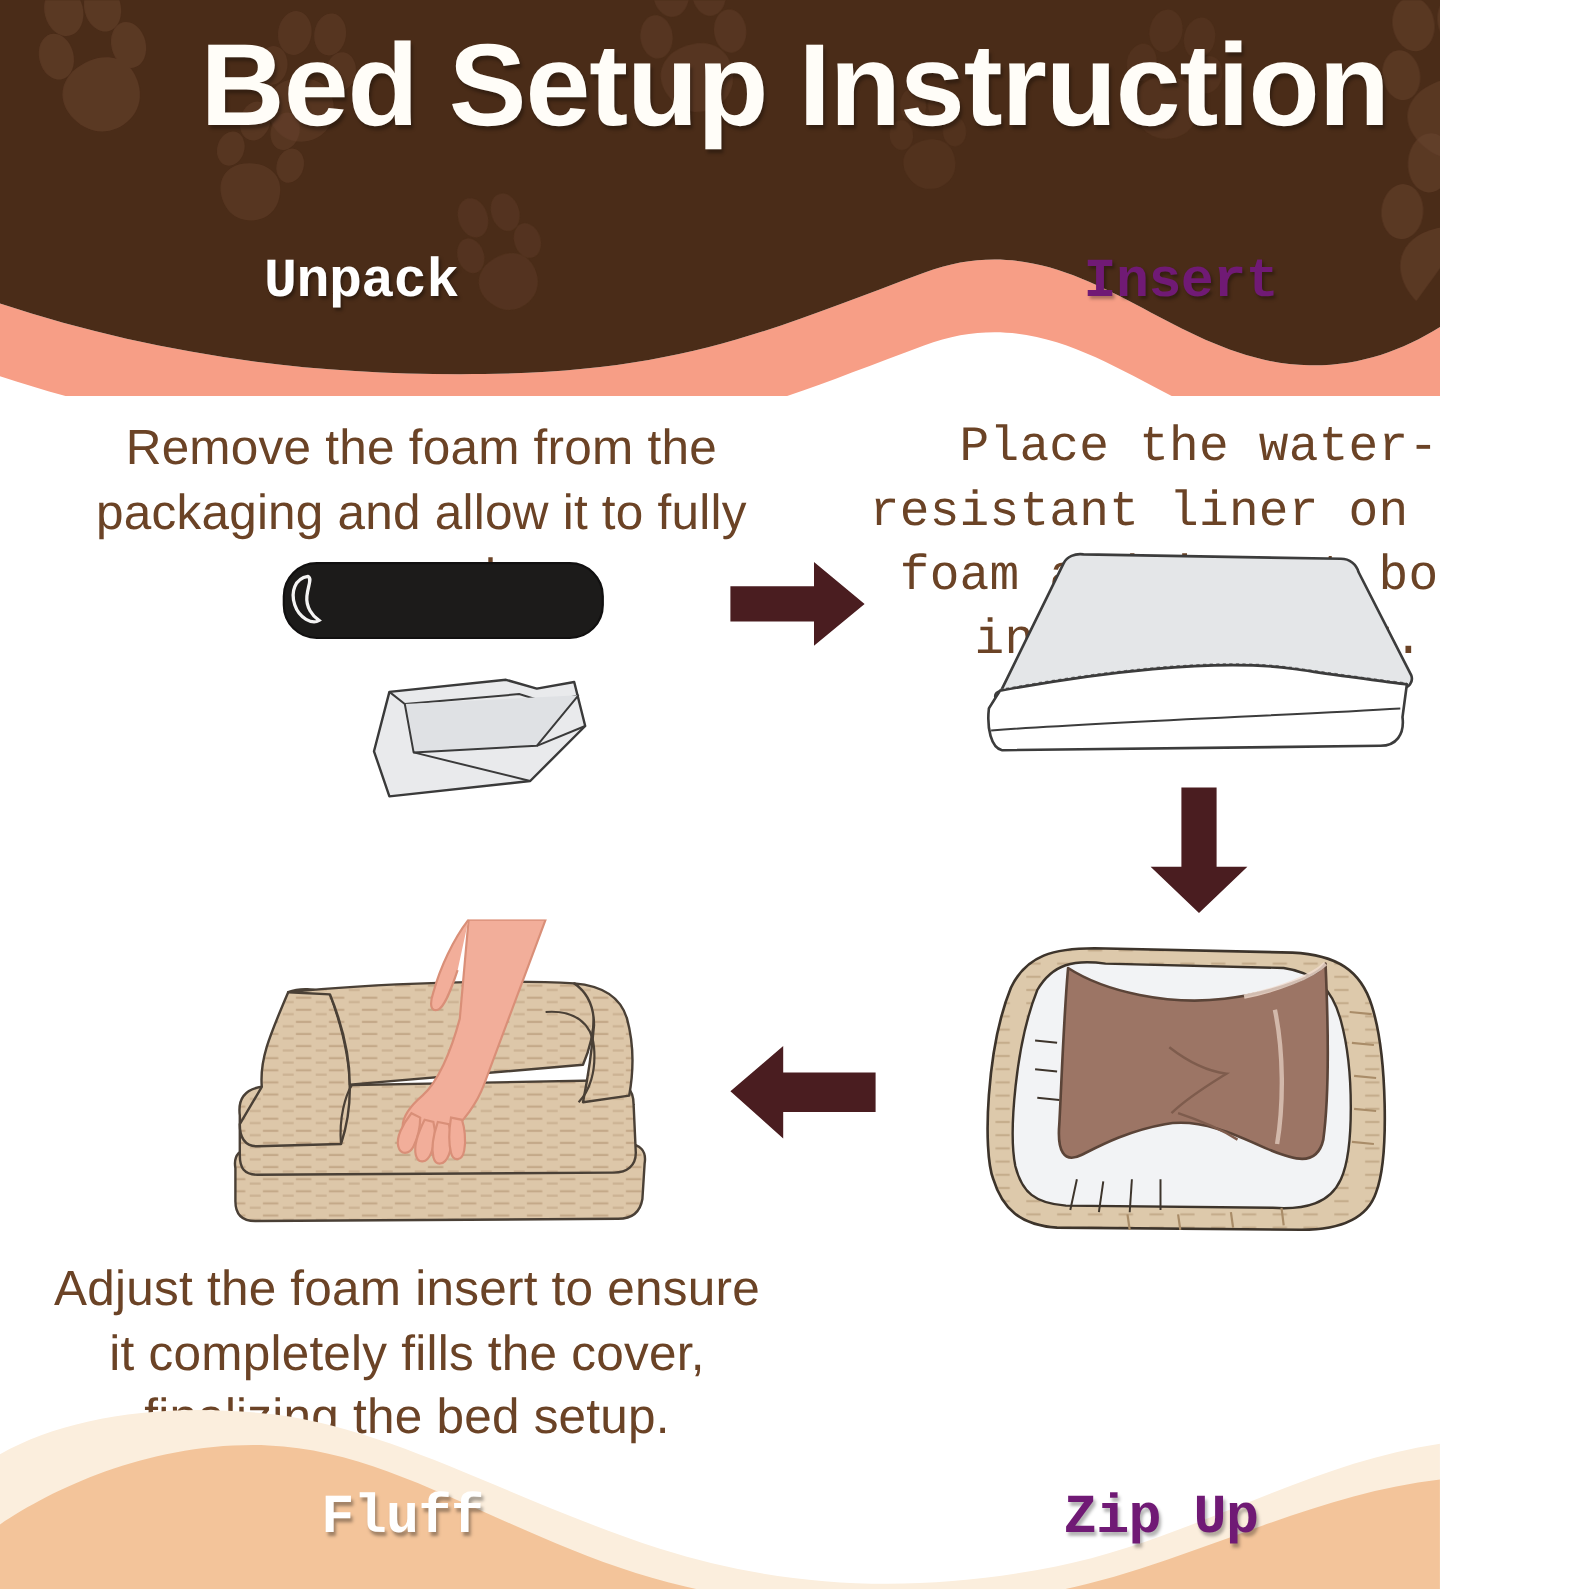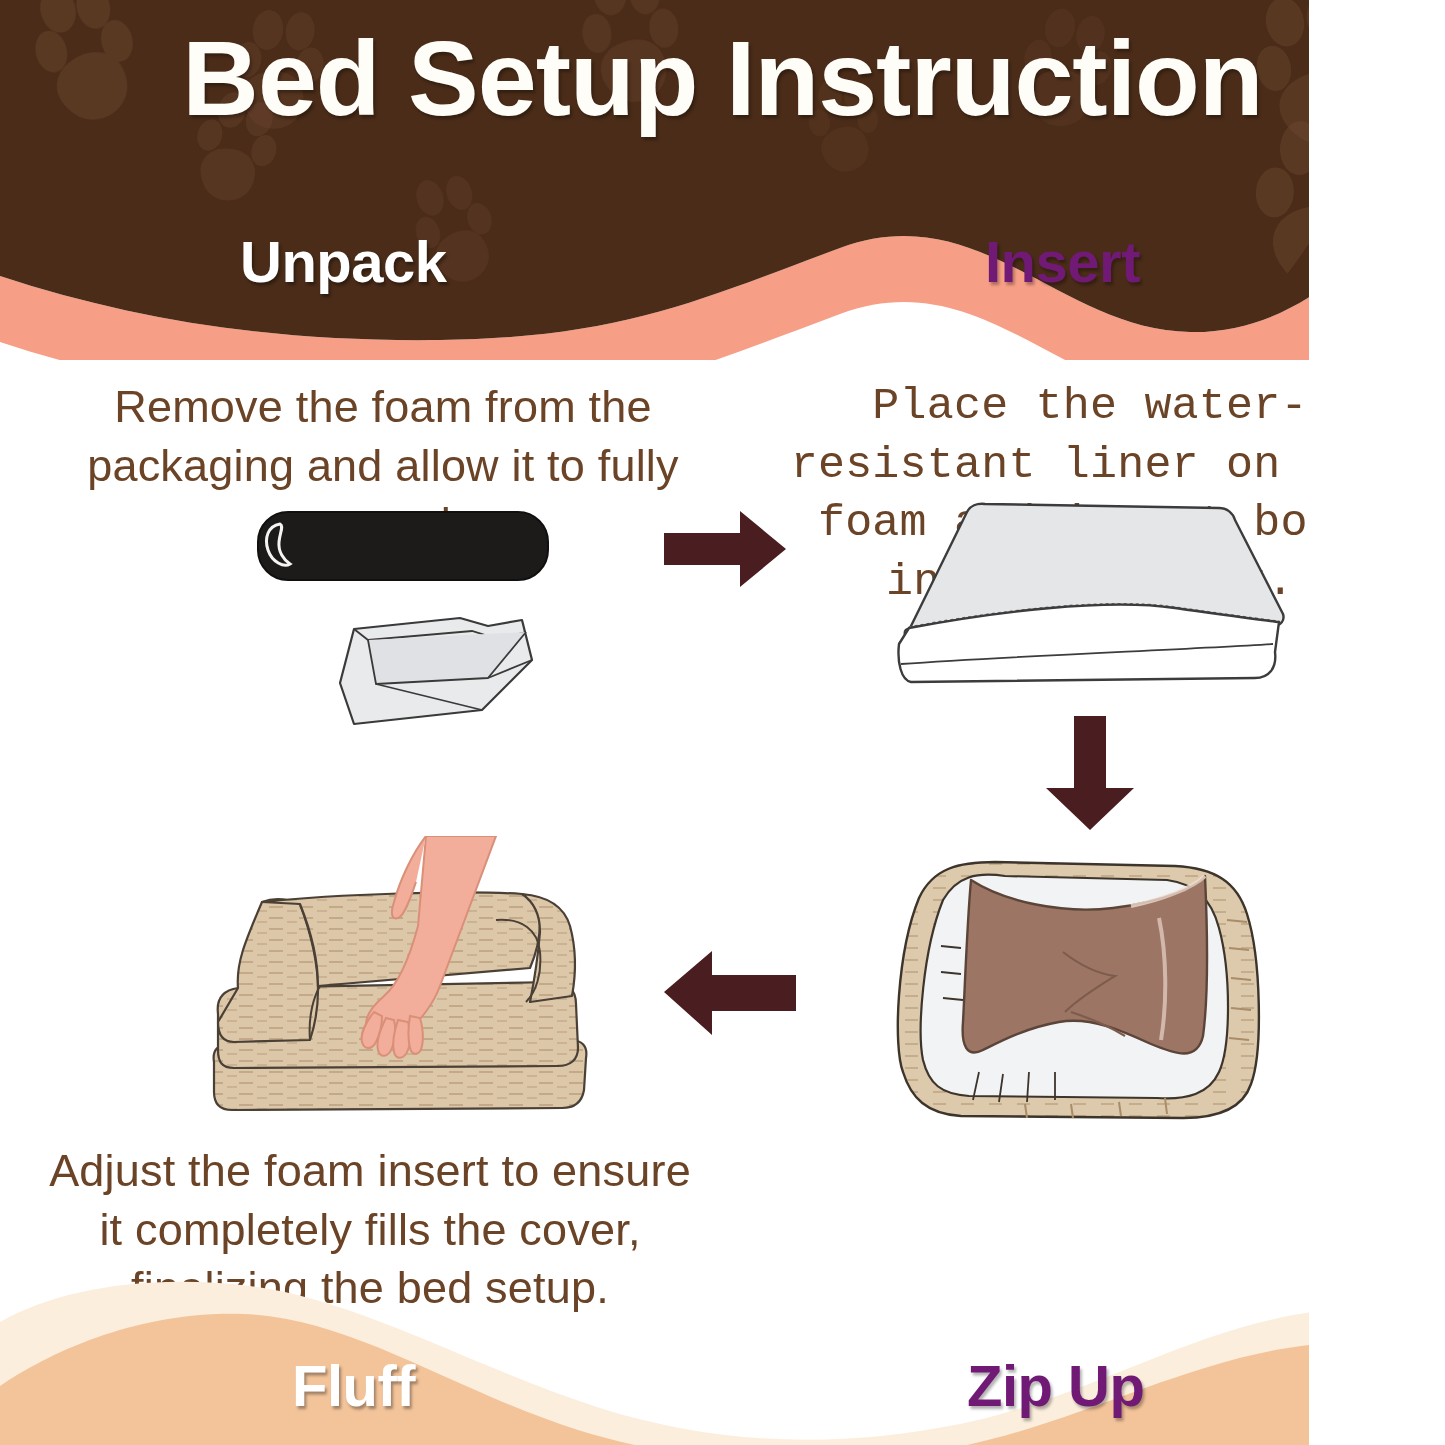--- a/index.html
+++ b/index.html
@@ -39,24 +39,24 @@
     color: #fffdf8;
     letter-spacing: -1px;
     line-height: 1.15;
     text-shadow: 2px 3px 3px rgba(0,0,0,0.30);
     font-family: "Liberation Sans", sans-serif;
     white-space: nowrap;
   }
 
   .step-label {
     position: absolute;
-    font-size: 58px;
+    font-size: 50px;
     font-weight: bold;
     letter-spacing: -0.5px;
-    font-family: Liberation Sans, sans-serif;
+    font-family: Liberation Mono, monospace;
     white-space: nowrap;
   }
   .step-label.on-dark {
     color: #ffffff;
     text-shadow: 2px 3px 3px rgba(0,0,0,0.35);
   }
   .step-label.on-light {
     color: #701a75;
     text-shadow: 2px 3px 3px rgba(0,0,0,0.30);
   }

